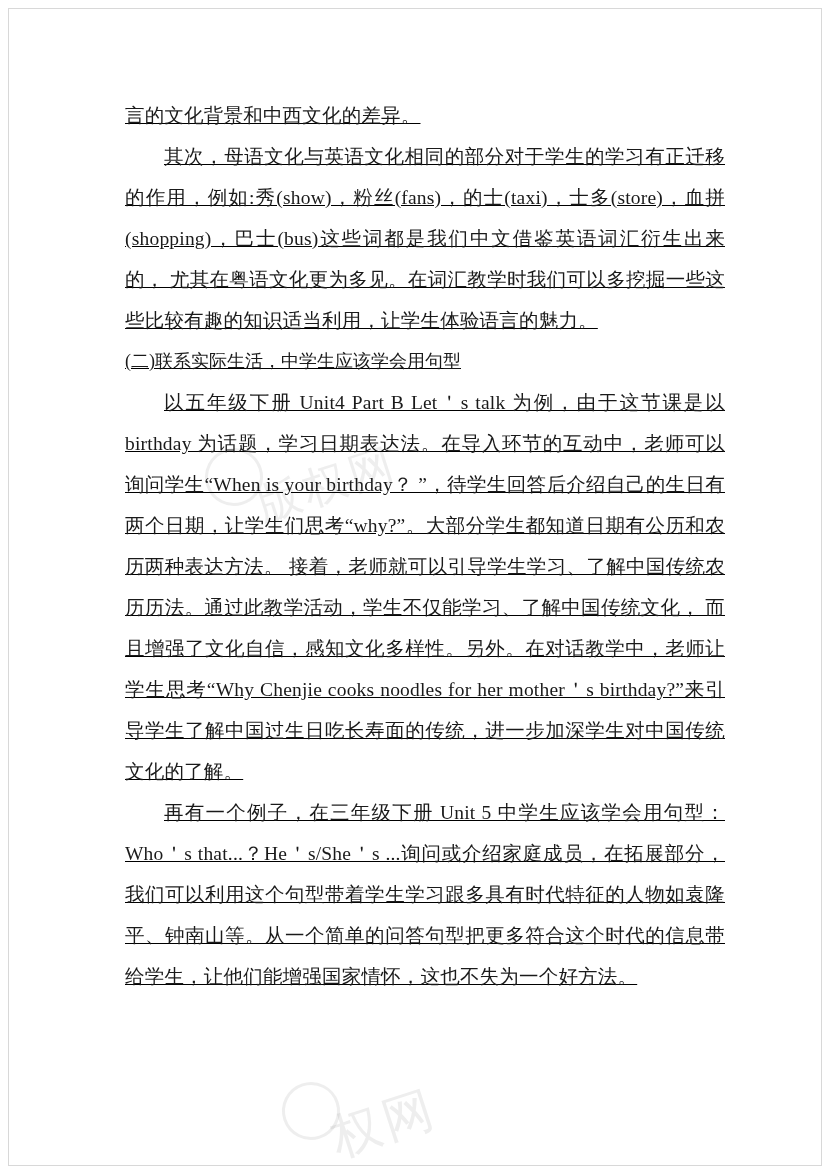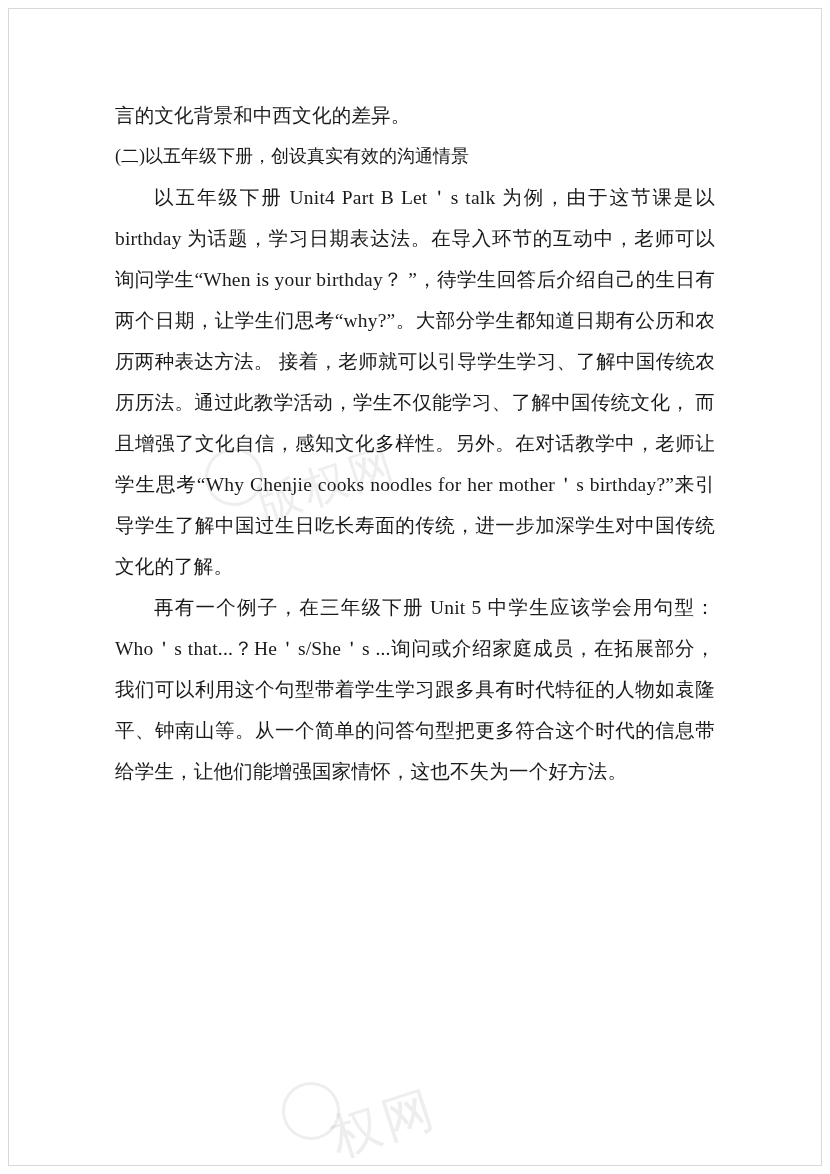--- a/index.html
+++ b/index.html
@@ -23,23 +23,24 @@
     position: absolute;
     left: 8px;
     top: 8px;
     right: 8px;
     bottom: 8px;
     border: 1px solid #d8d8d8;
     pointer-events: none;
   }
   .content {
     position: absolute;
-    left: 115px;
+    left: 125px;
     top: 95px;
     width: 600px;
+    text-decoration: underline;
   }
   .para {
     font-size: 19.5px;
     line-height: 41px;
     color: #1a1a1a;
     text-align: justify;
     text-justify: inter-ideograph;
     margin: 0;
     letter-spacing: 0.2px;
   }
@@ -88,17 +89,18 @@
   <div class="page-border"></div>
 
   <div class="wm-ring wmr1"></div>
   <div class="watermark wm1">版权网</div>
 
   <div class="wm-ring wmr2"></div>
   <div class="watermark wm2">权网</div>
 
   <div class="content">
     <p class="para noindent">言的文化背景和中西文化的差异。</p>
-    <p class="heading">(二)以五年级下册，创设真实有效的沟通情景</p>
+    <p class="para indent">其次，母语文化与英语文化相同的部分对于学生的学习有正迁移的作用，例如:秀(show)，粉丝(fans)，的士(taxi)，士多(store)，血拼(shopping)，巴士(bus)这些词都是我们中文借鉴英语词汇衍生出来的， 尤其在粤语文化更为多见。在词汇教学时我们可以多挖掘一些这些比较有趣的知识适当利用，让学生体验语言的魅力。</p>
+    <p class="heading">(二)联系实际生活，中学生应该学会用句型</p>
     <p class="para indent">以五年级下册 Unit4 Part B Let＇s talk 为例，由于这节课是以 birthday 为话题，学习日期表达法。在导入环节的互动中，老师可以询问学生“When is your birthday？ ”，待学生回答后介绍自己的生日有两个日期，让学生们思考“why?”。大部分学生都知道日期有公历和农历两种表达方法。 接着，老师就可以引导学生学习、了解中国传统农历历法。通过此教学活动，学生不仅能学习、了解中国传统文化， 而且增强了文化自信，感知文化多样性。另外。在对话教学中，老师让学生思考“Why Chenjie cooks noodles for her mother＇s birthday?”来引导学生了解中国过生日吃长寿面的传统，进一步加深学生对中国传统文化的了解。</p>
     <p class="para indent">再有一个例子，在三年级下册 Unit 5 中学生应该学会用句型：Who＇s that...？He＇s/She＇s ...询问或介绍家庭成员，在拓展部分，我们可以利用这个句型带着学生学习跟多具有时代特征的人物如袁隆平、钟南山等。从一个简单的问答句型把更多符合这个时代的信息带给学生，让他们能增强国家情怀，这也不失为一个好方法。</p>
   </div>
 </div>
 
 </body></html>

